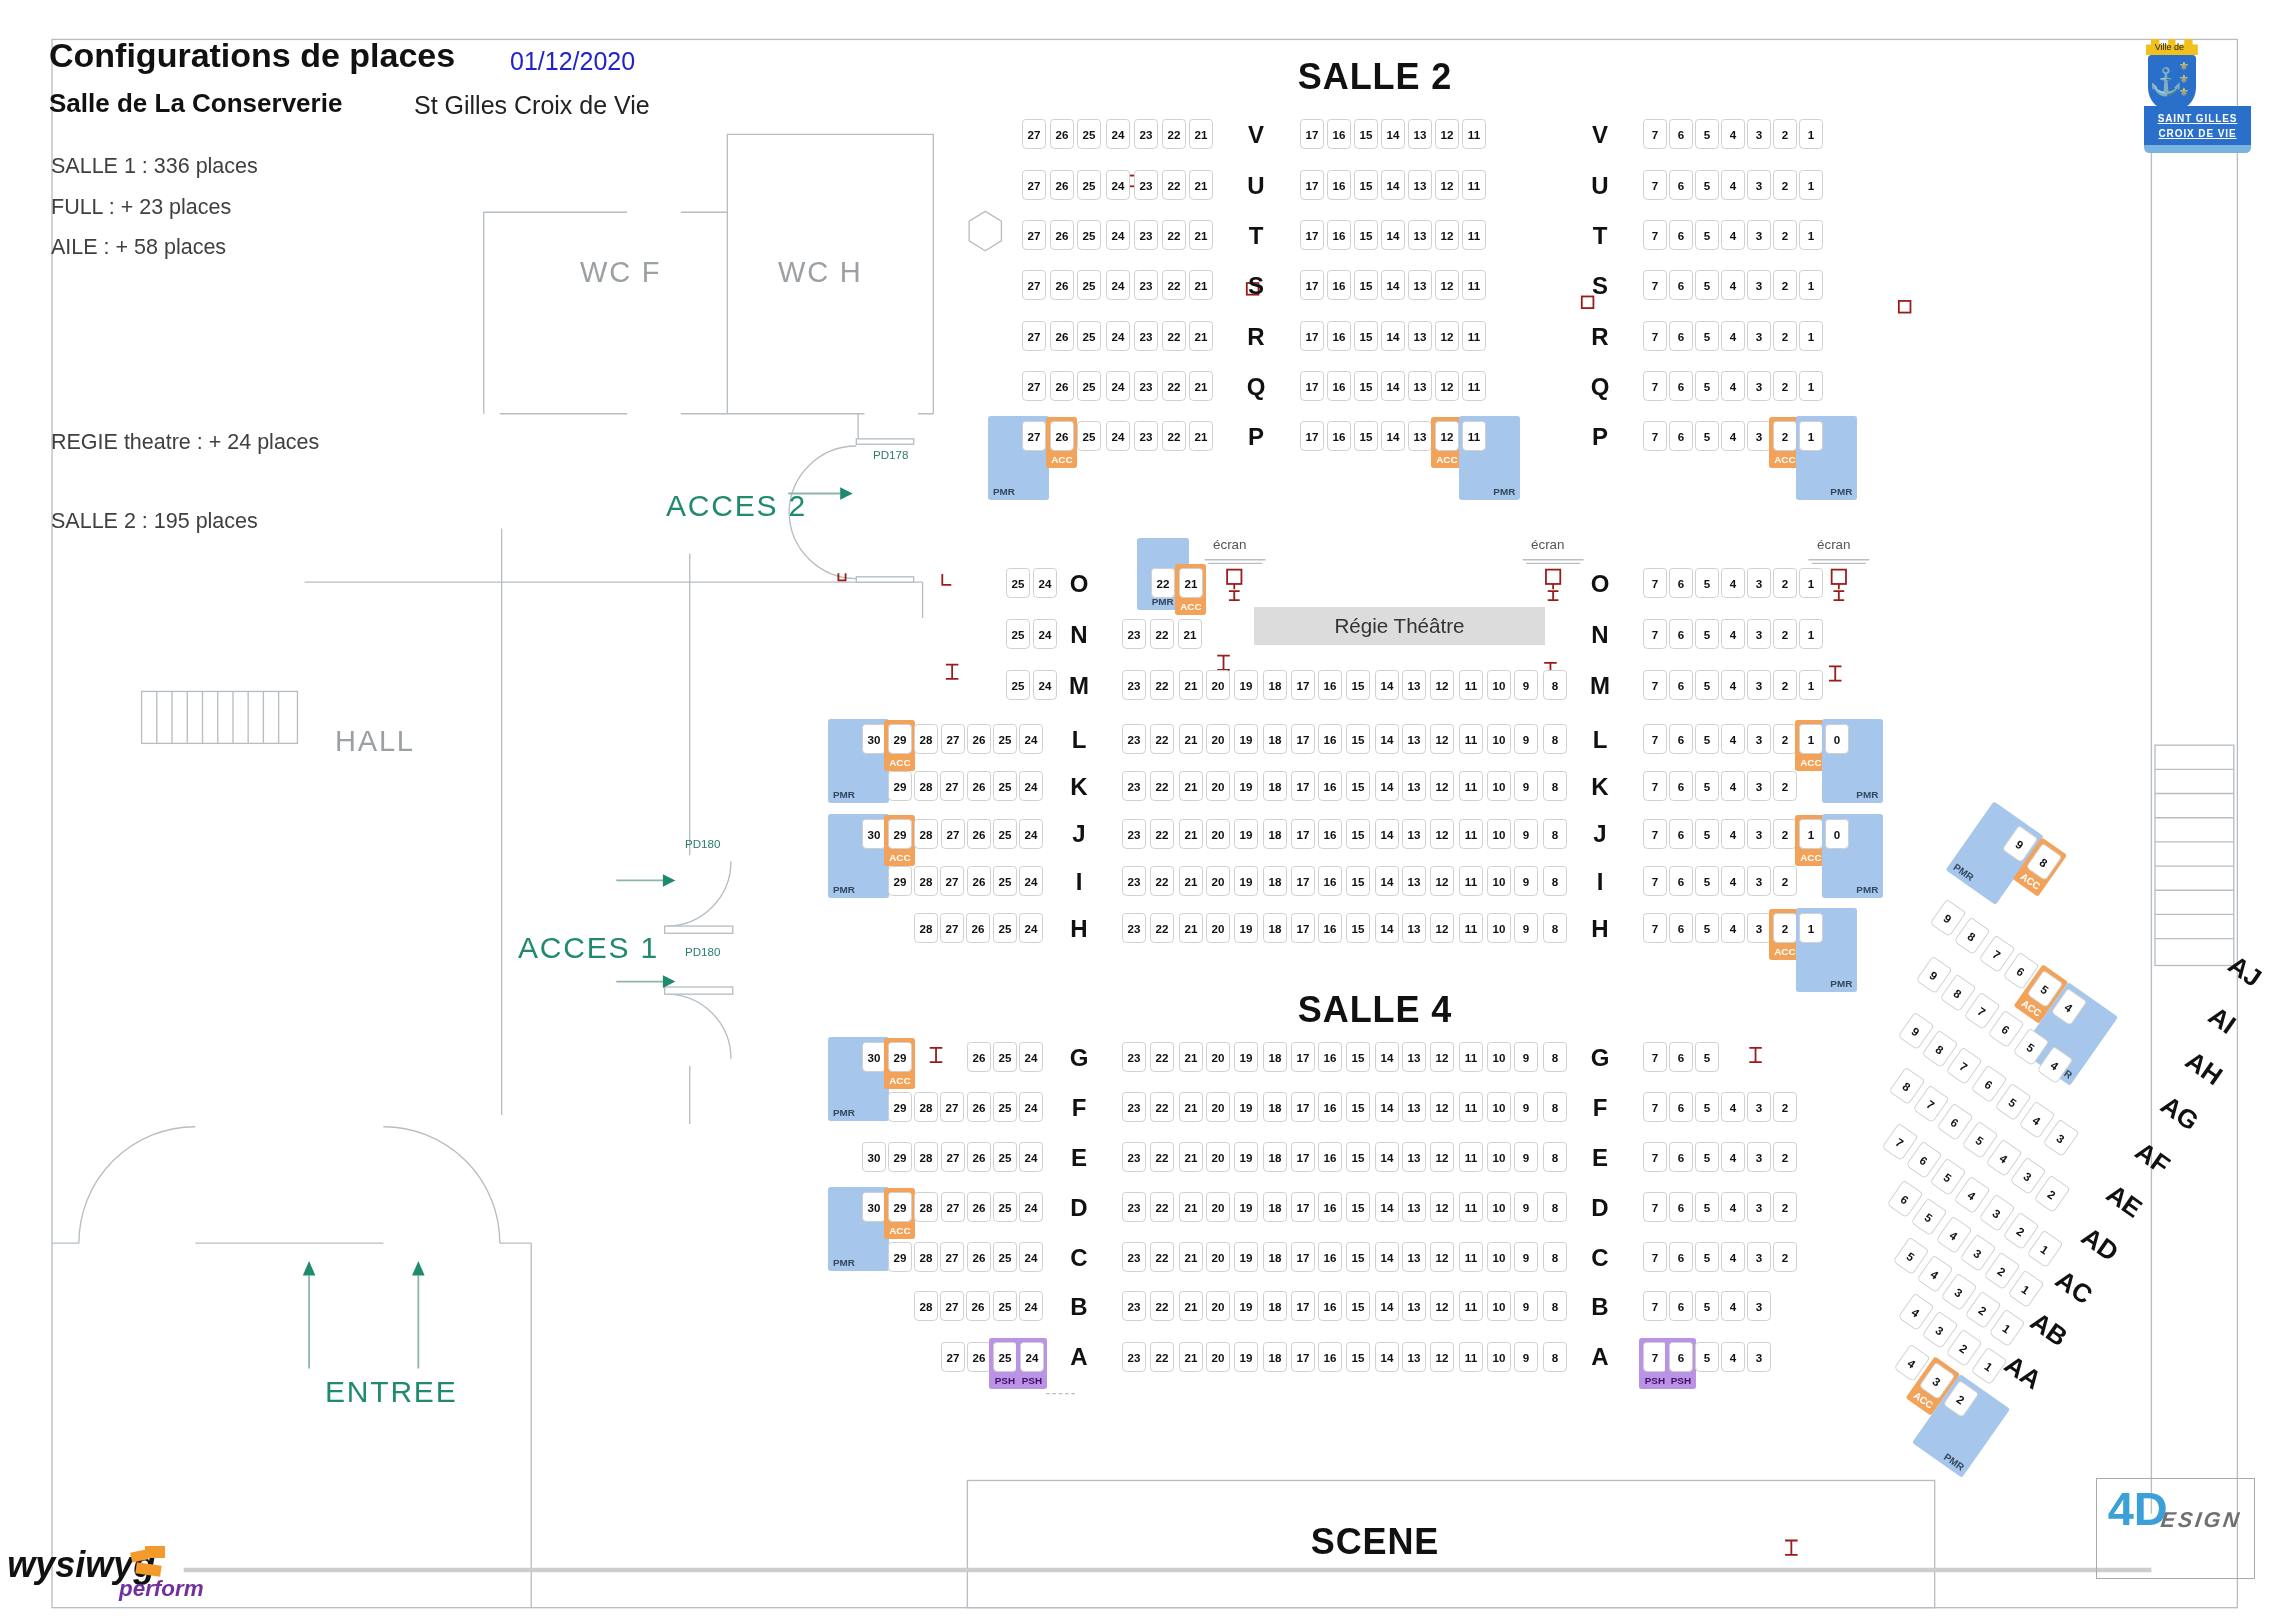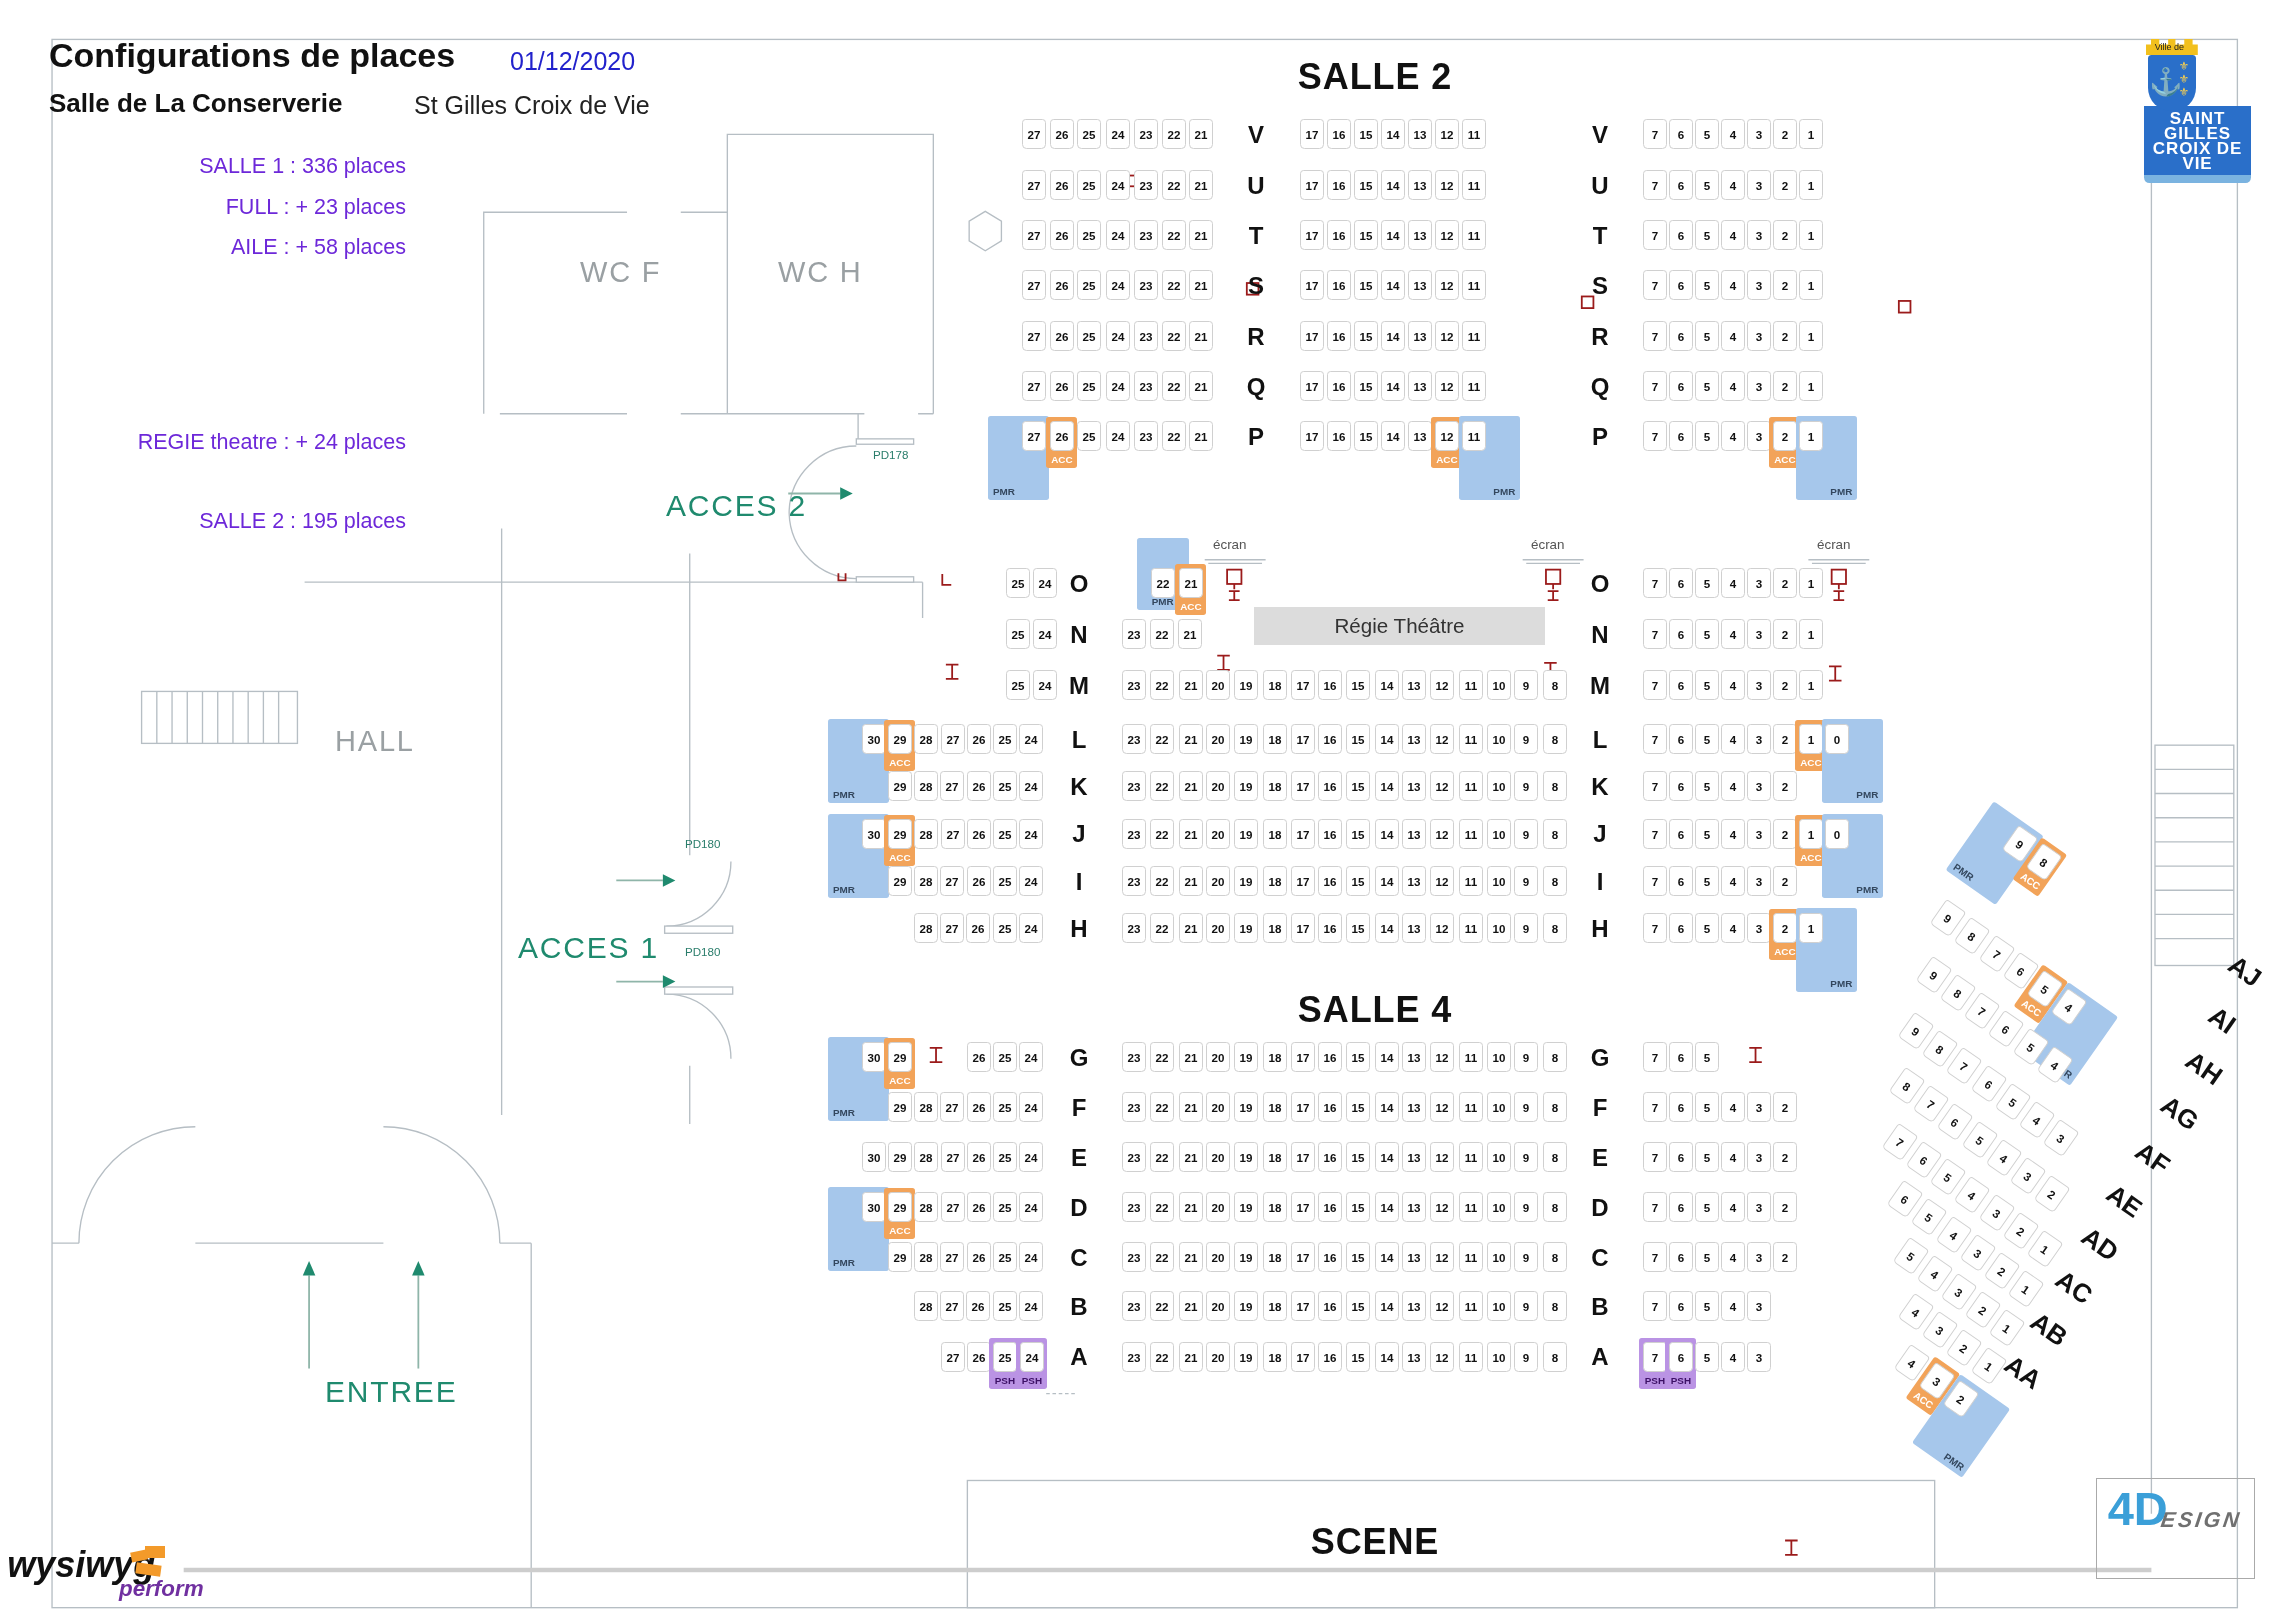--- a/index.html
+++ b/index.html
@@ -3,21 +3,21 @@
 <meta charset="utf-8">
 <style>
   html,body{margin:0;padding:0;background:#fff;font-family:"Liberation Sans",sans-serif;}
   #plan{position:relative;width:2293px;height:1622px;background:#fff;overflow:hidden;}
   #walls{position:absolute;left:0;top:0;}
   .abs{position:absolute;}
   .title{font-size:34px;font-weight:bold;color:#111;}
   .venue{font-size:26px;font-weight:bold;color:#111;}
   .date{font-size:25px;color:#2222cc;}
   .city{font-size:25px;color:#222;}
-  .stats{width:331px;text-align:right;font-size:21.5px;color:#6d28d9;margin-left:24px;}
+  .stats{width:331px;font-size:21.5px;color:#404040;}
   .bigroom{font-size:36px;font-weight:bold;color:#111;transform:translateX(-50%);letter-spacing:0.9px;}
   .greyroom{font-size:29px;color:#9aa0a3;letter-spacing:1.8px;}
   .teal{font-size:30px;color:#1f8a6e;letter-spacing:1.8px;}
   .pd{font-size:11.6px;color:#2a7d6b;}
   .regie{width:291px;height:38px;background:#dcdcdc;text-align:center;font-size:20.6px;color:#333;line-height:38px;}
   .ec{font-size:13.4px;color:#555;}
   .rl{width:30px;text-align:center;font-size:24px;font-weight:bold;color:#111;line-height:30px;}
   .wl{font-size:26px;font-weight:bold;color:#111;transform:rotate(35deg);}
   .sw{position:absolute;width:24px;height:30px;}
   .st{position:absolute;left:0;top:0;width:24px;height:30px;background:#fff;border:1.8px solid #d0d0d0;
@@ -34,21 +34,21 @@
   .hl.pmr-r .hlb{width:32px;left:auto;right:0;color:#33475e;}
   .hl.pmr-c .hlb{color:#33475e;}
   .hl.psh .hlb{color:#3d1166;}
   
   .crown{width:52px;height:16px;background:#f2c01d;
     clip-path:polygon(0 100%,0 35%,10% 35%,10% 0,26% 0,26% 35%,43% 35%,43% 0,57% 0,57% 35%,74% 35%,74% 0,90% 0,90% 35%,100% 35%,100% 100%);}
   .villede{font-size:9px;color:#222;}
   .shield{width:48px;height:56px;background:#2a6fc9;border-radius:3.6px 3.6px 23px 23px;overflow:hidden;}
   .anchor{position:absolute;left:1.8px;top:10.7px;font-size:27px;color:#cf1f1f;}
   .fleur{position:absolute;right:2.7px;top:3.6px;font-size:11.6px;color:#ffd24a;line-height:13.4px;text-align:center;width:18px;}
-  .banner{width:107px;background:#2a6fc9;color:#fff;text-align:center;font-weight:bold;font-size:17px;line-height:15px;padding:5.4px 0 3.6px 0;letter-spacing:0.9px;}
+  .banner{width:107px;background:#2a6fc9;color:#fff;text-align:center;font-weight:bold;font-size:10px;line-height:15px;padding:5.4px 0 3.6px 0;letter-spacing:0.9px;text-decoration:underline;}
   .wave{width:107px;height:8px;background:#7ab3e0;border-radius:0 0 5.4px 5.4px;}
   .wys{font-size:36px;font-weight:bold;font-style:italic;color:#111;}
   .perf{font-size:22.4px;font-style:italic;font-weight:bold;color:#7030a0;}
   .orange{position:absolute;background:#f39a2a;}
   .fourD{font-size:47px;font-weight:bold;color:#3b9fd8;}
   .esign{font-size:21.5px;font-weight:bold;font-style:italic;color:#707070;letter-spacing:2.7px;transform:skewX(-8deg);}
 </style>
 </head>
 <body>
 

